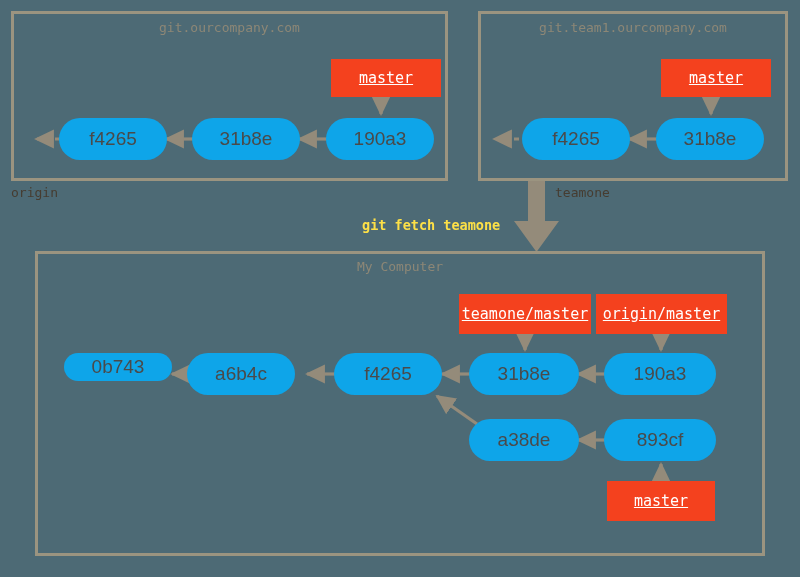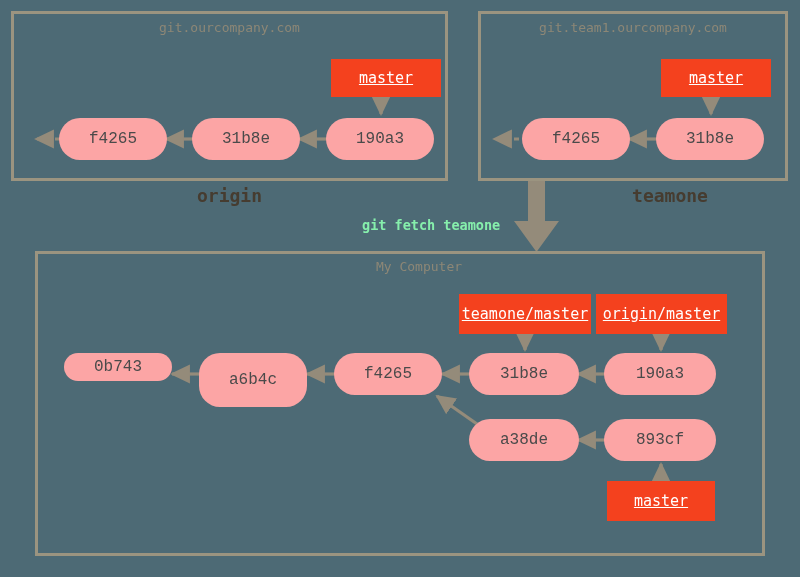--- a/index.html
+++ b/index.html
@@ -29,60 +29,60 @@
     right: 0;
     text-align: center;
     color: #8d8776;
     font-family: "DejaVu Sans Mono", "Liberation Mono", monospace;
     font-size: 13px;
     letter-spacing: 0px;
     white-space: nowrap;
   }
   .panel-caption {
     position: absolute;
-    text-align: center;
+    text-align: left;
     color: #463c30;
     font-family: "DejaVu Sans Mono", "Liberation Mono", monospace;
-    font-size: 18px;
-    font-weight: bold;
+    font-size: 13px;
+    font-weight: normal;
     white-space: nowrap;
   }
 
   
   .commit {
     position: absolute;
-    background: #fca5a5;
+    background: #0ea5e9;
     border-radius: 21px;
     display: flex;
     align-items: center;
     justify-content: center;
     color: #4a4a4a;
-    font-family: Liberation Mono, monospace;
-    font-size: 16px;
+    font-family: Liberation Sans, sans-serif;
+    font-size: 19px;
     box-sizing: border-box;
   }
 
   
   .branch {
     position: absolute;
     background: #f4411e;
     display: flex;
     align-items: center;
     justify-content: center;
     color: #ffffff;
     font-family: "DejaVu Sans Mono", "Liberation Mono", monospace;
     font-size: 15px;
     box-sizing: border-box;
     text-decoration: underline;
   }
 
   
   .cmd-label {
     position: absolute;
-    color: #86efac;
+    color: #fde047;
     font-family: "DejaVu Sans Mono", "Liberation Mono", monospace;
     font-size: 13.5px;
     font-weight: bold;
     white-space: nowrap;
   }
 
   
   #arrows {
     position: absolute;
     left: 0;
@@ -161,24 +161,24 @@
   <div class="panel-title" style="left:478px; top:20px; width:310px;">git.team1.ourcompany.com</div>
   <div class="panel-caption" style="left:555px; top:185px; width:230px;">teamone</div>
 
   <div class="commit" style="left:522px; top:118px; width:108px; height:42px;">f4265</div>
   <div class="commit" style="left:656px; top:118px; width:108px; height:42px;">31b8e</div>
   <div class="branch" style="left:661px; top:59px; width:110px; height:38px;">master</div>
 
   <div class="cmd-label" style="left:362px; top:217px;">git fetch teamone</div>
 
   <div class="panel" style="left:35px; top:251px; width:730px; height:305px;"></div>
-  <div class="panel-title" style="left:35px; top:259px; width:730px;margin-left:19px;">My Computer</div>
+  <div class="panel-title" style="left:35px; top:259px; width:730px;">My Computer</div>
 
   <div class="commit" style="left:64px; top:353px; width:108px; height:28px;">0b743</div>
-  <div class="commit" style="left:199px; top:353px; width:108px; height:54px;">a6b4c</div>
+  <div class="commit" style="left:187px; top:353px; width:108px; height:42px;">a6b4c</div>
   <div class="commit" style="left:334px; top:353px; width:108px; height:42px;">f4265</div>
   <div class="commit" style="left:469px; top:353px; width:110px; height:42px;">31b8e</div>
   <div class="commit" style="left:604px; top:353px; width:112px; height:42px;">190a3</div>
 
   <div class="commit" style="left:469px; top:419px; width:110px; height:42px;">a38de</div>
   <div class="commit" style="left:604px; top:419px; width:112px; height:42px;">893cf</div>
 
   <div class="branch" style="left:459px; top:294px; width:132px; height:40px;">teamone/master</div>
   <div class="branch" style="left:596px; top:294px; width:131px; height:40px;">origin/master</div>
   <div class="branch" style="left:607px; top:481px; width:108px; height:40px;">master</div>

